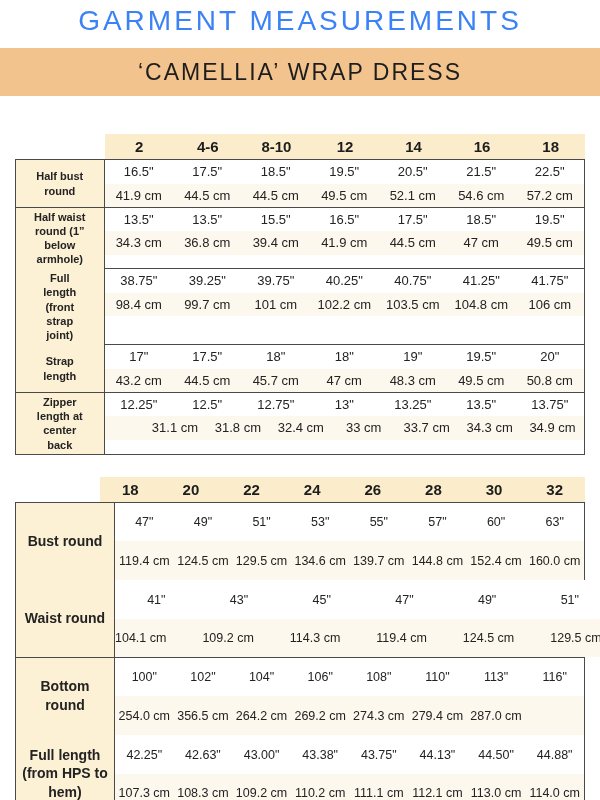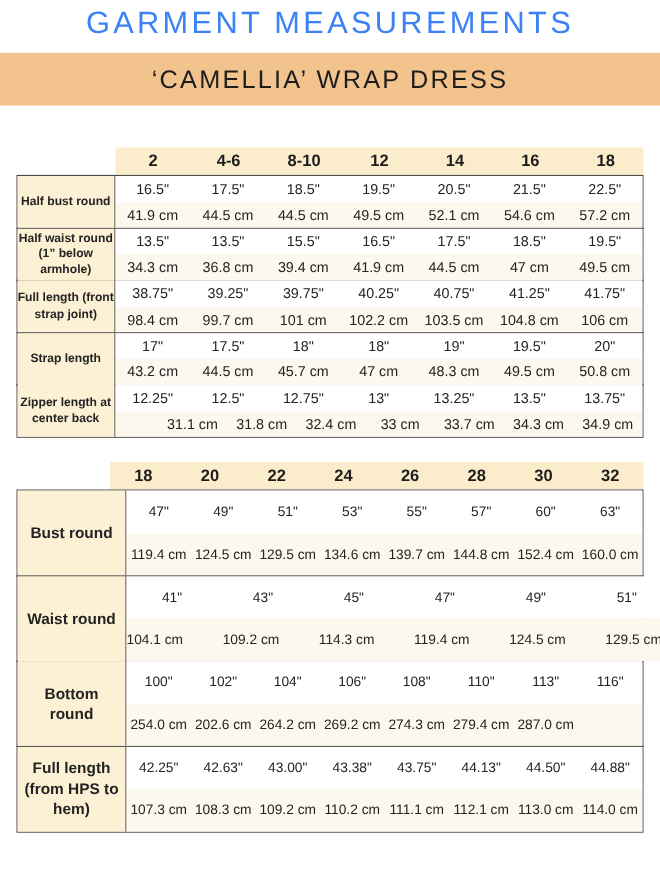--- a/index.html
+++ b/index.html
@@ -61,21 +61,21 @@
   }
   .rgroup.g0{margin-top:0;}
   .label{
     background:var(--label-bg);
     border-right:1.5px solid var(--border);
     display:flex;align-items:center;justify-content:center;
     text-align:center;
     font-weight:bold;
     flex:0 0 auto;
   }
-  .first .label{width:88.5px;font-size:11px;line-height:1.3;padding:2px 0;}
+  .first .label{width:88.5px;font-size:11px;line-height:1.3;padding:2px 18px;}
   .second .label{width:99px;font-size:14px;line-height:1.35;padding:2px 4px;}
   .dcol{flex:1 1 auto;display:flex;flex-direction:column;}
   .line{display:grid;}
   .line .cell{
     display:flex;align-items:center;justify-content:center;
     white-space:nowrap;
   }
   .first .line .cell{font-size:13px;height:23.5px;}
   .second .line .cell{font-size:12.5px;height:38.5px;}
   .line.in{background:#ffffff;}
@@ -288,21 +288,21 @@
             <div class="cell">102"</div>
             <div class="cell">104"</div>
             <div class="cell">106"</div>
             <div class="cell">108"</div>
             <div class="cell">110"</div>
             <div class="cell">113"</div>
             <div class="cell">116"</div>
           </div>
           <div class="line cm" style="grid-template-columns: repeat(8, 1fr);">
             <div class="cell">254.0 cm</div>
-            <div class="cell">202.6 cm</div>
+            <div class="cell">356.5 cm</div>
             <div class="cell">264.2 cm</div>
             <div class="cell">269.2 cm</div>
             <div class="cell">274.3 cm</div>
             <div class="cell">279.4 cm</div>
             <div class="cell">287.0 cm</div>
           </div>
         </div>
       </div>
       <div class="rgroup g3">
         <div class="label">Full length (from HPS to hem)</div>

